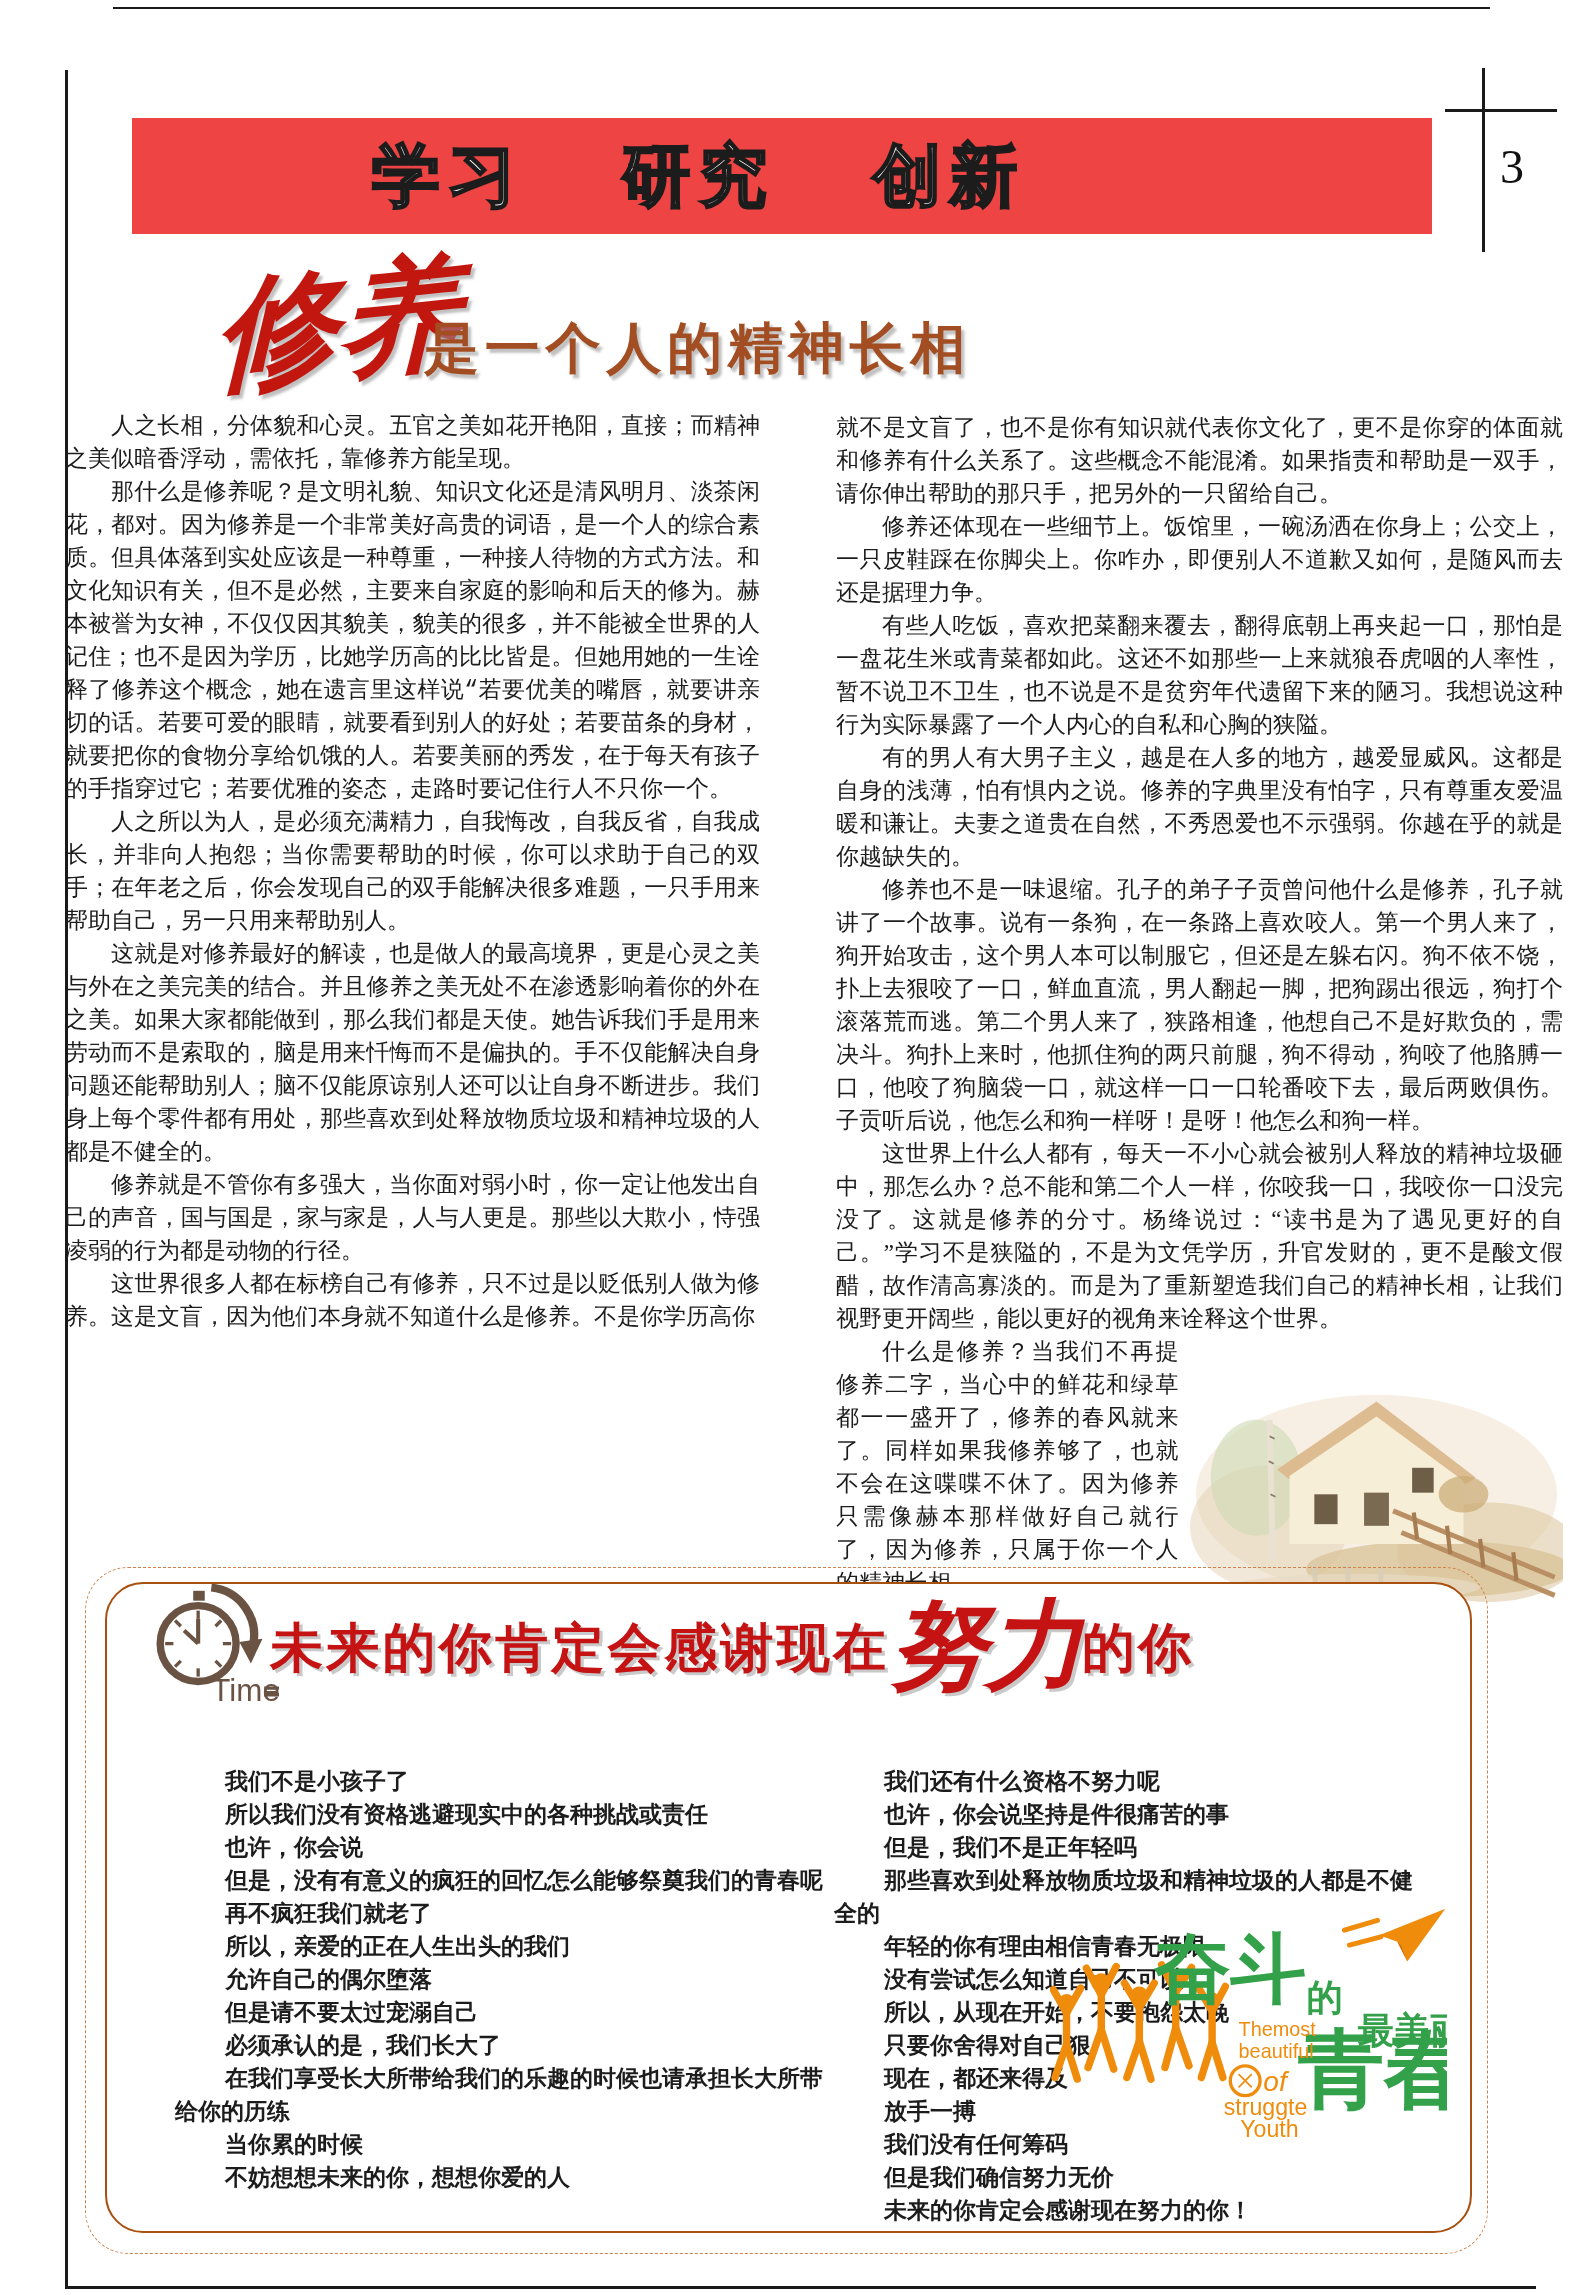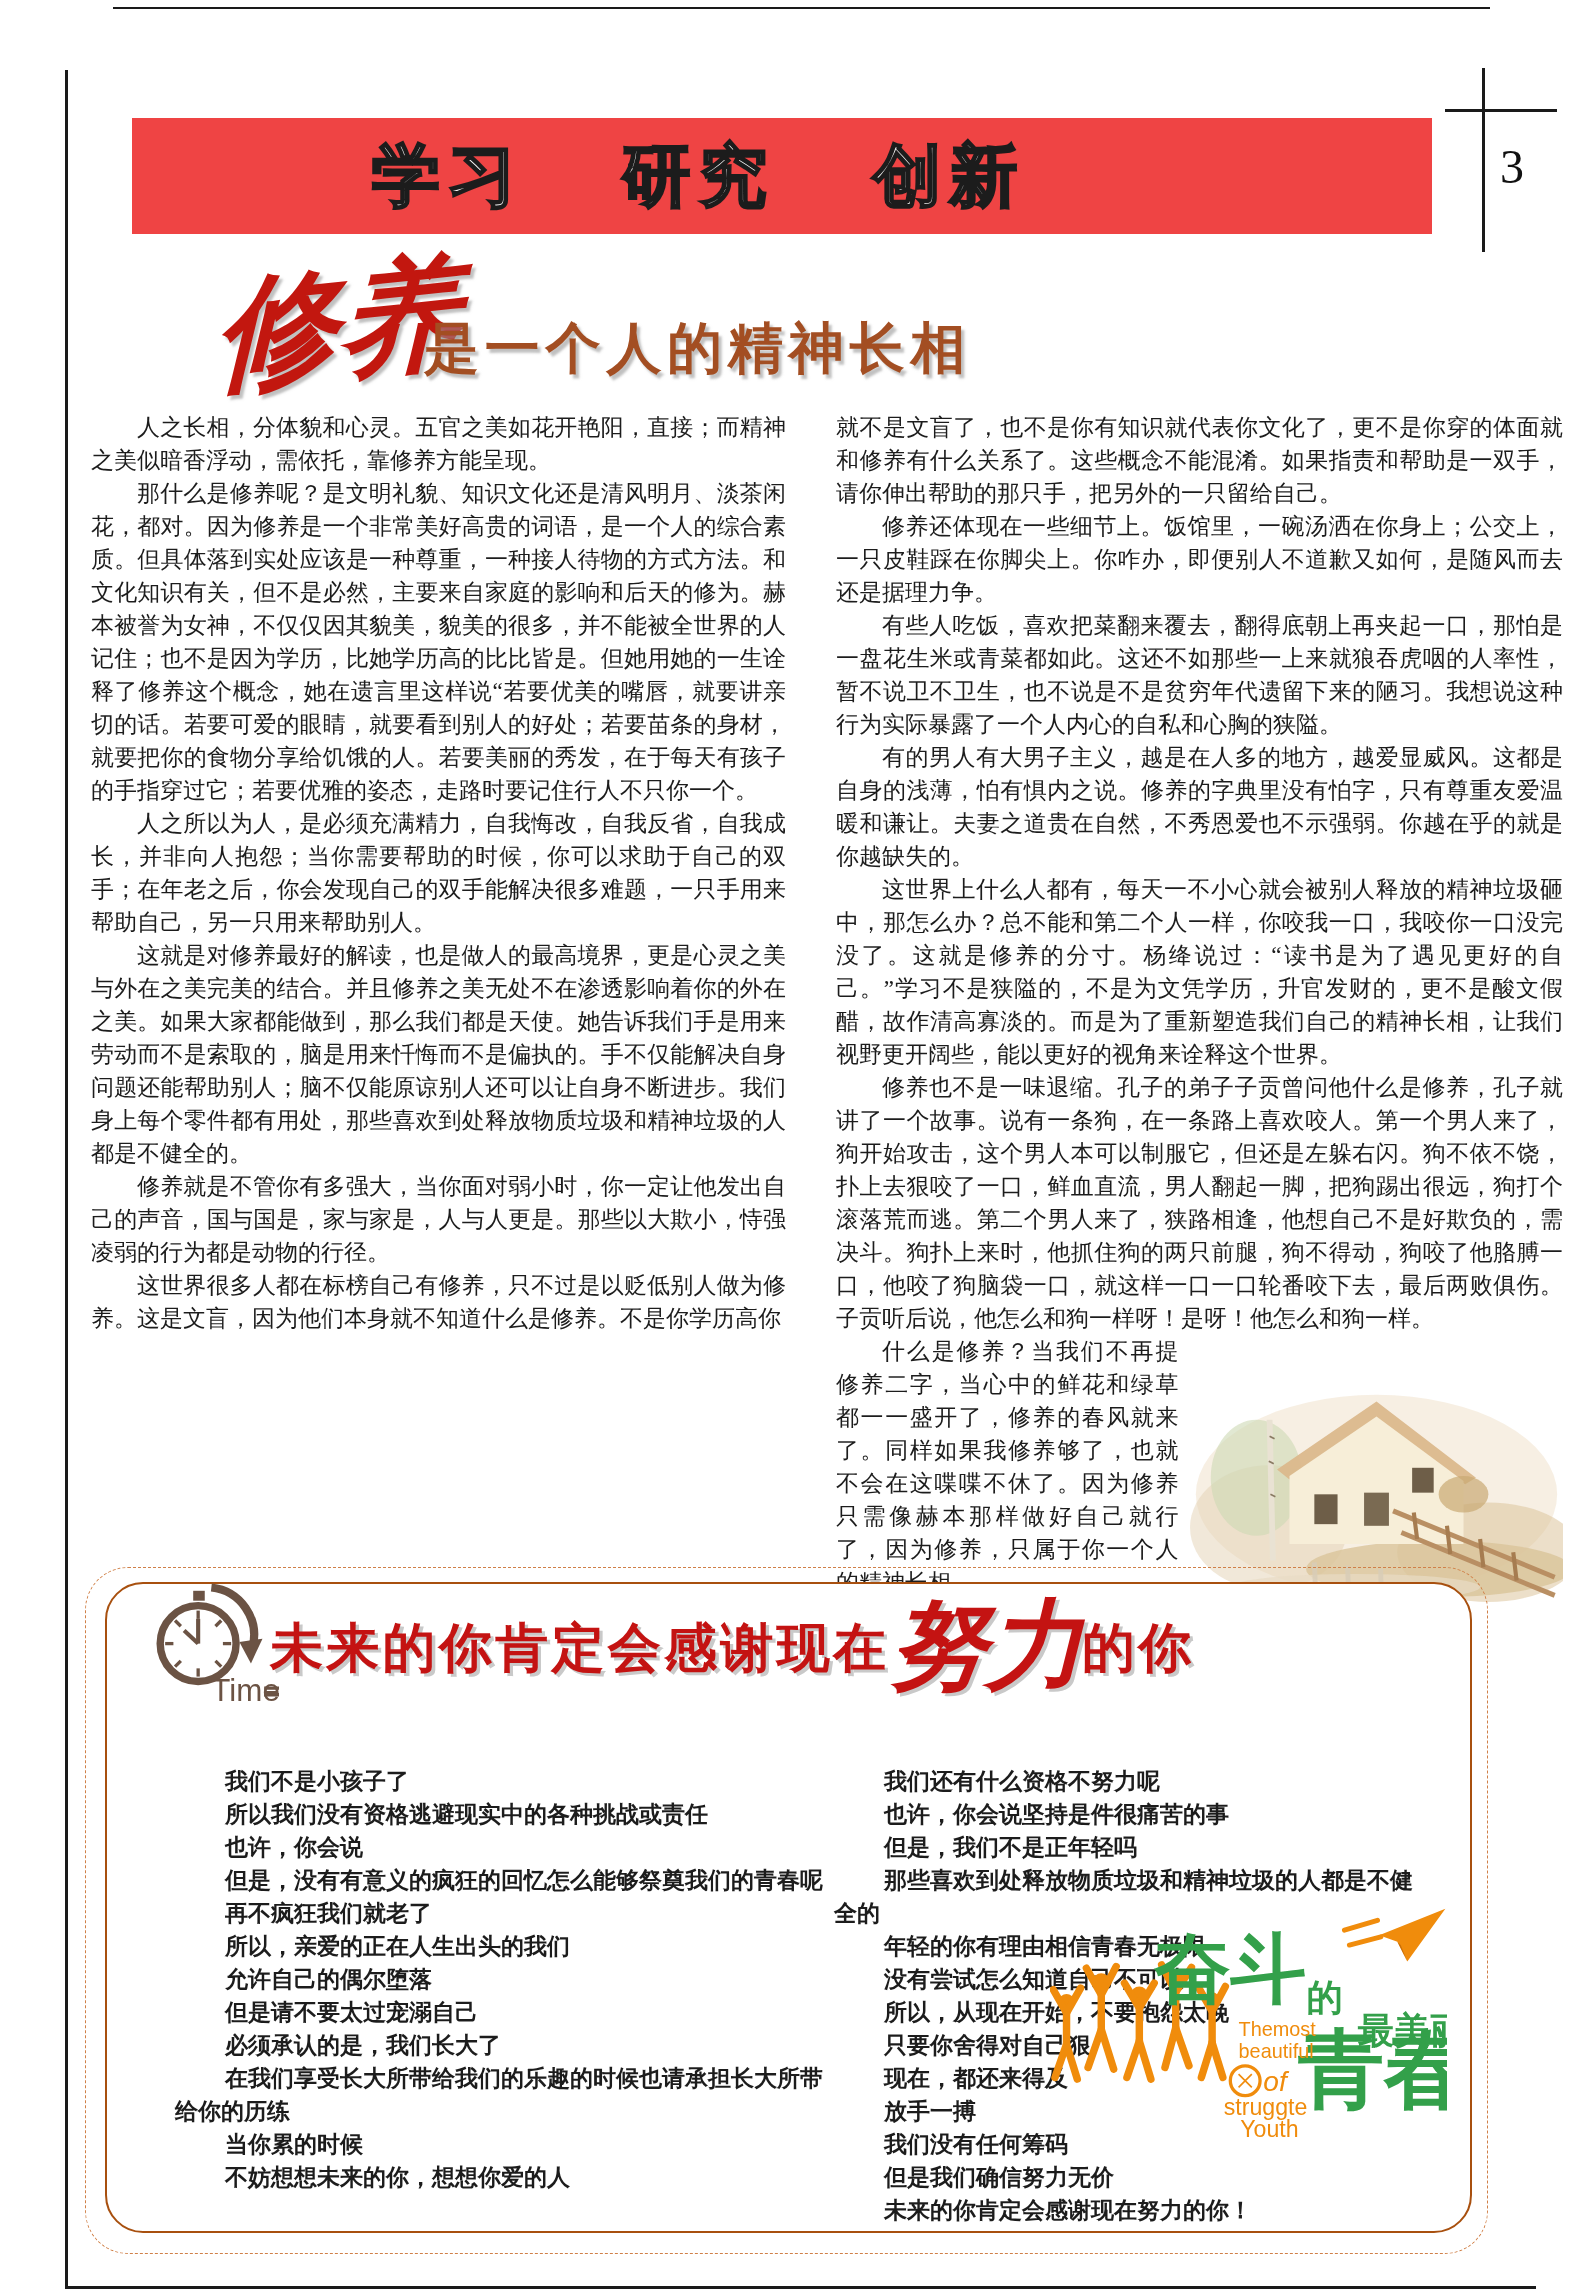--- a/index.html
+++ b/index.html
@@ -55,37 +55,37 @@
       <span class="banner-word">学习</span>
       <span class="banner-word">研究</span>
       <span class="banner-word">创新</span>
     </div>
   </div>
   <div class="page-num">3</div>
 
   <div class="title-script">修养</div>
   <div class="title-rest">是一个人的精神长相</div>
 
-  <div class="col" style="left:91px;top:411px;width:695px;">
+  <div class="col" style="left:65px;top:411px;width:695px;font-family:Liberation Mono, monospace;">
       <p class="para">人之长相，分体貌和心灵。五官之美如花开艳阳，直接；而精神之美似暗香浮动，需依托，靠修养方能呈现。</p>
       <p class="para">那什么是修养呢？是文明礼貌、知识文化还是清风明月、淡茶闲花，都对。因为修养是一个非常美好高贵的词语，是一个人的综合素质。但具体落到实处应该是一种尊重，一种接人待物的方式方法。和文化知识有关，但不是必然，主要来自家庭的影响和后天的修为。赫本被誉为女神，不仅仅因其貌美，貌美的很多，并不能被全世界的人记住；也不是因为学历，比她学历高的比比皆是。但她用她的一生诠释了修养这个概念，她在遗言里这样说“若要优美的嘴唇，就要讲亲切的话。若要可爱的眼睛，就要看到别人的好处；若要苗条的身材，就要把你的食物分享给饥饿的人。若要美丽的秀发，在于每天有孩子的手指穿过它；若要优雅的姿态，走路时要记住行人不只你一个。</p>
       <p class="para">人之所以为人，是必须充满精力，自我悔改，自我反省，自我成长，并非向人抱怨；当你需要帮助的时候，你可以求助于自己的双手；在年老之后，你会发现自己的双手能解决很多难题，一只手用来帮助自己，另一只用来帮助别人。</p>
       <p class="para">这就是对修养最好的解读，也是做人的最高境界，更是心灵之美与外在之美完美的结合。并且修养之美无处不在渗透影响着你的外在之美。如果大家都能做到，那么我们都是天使。她告诉我们手是用来劳动而不是索取的，脑是用来忏悔而不是偏执的。手不仅能解决自身问题还能帮助别人；脑不仅能原谅别人还可以让自身不断进步。我们身上每个零件都有用处，那些喜欢到处释放物质垃圾和精神垃圾的人都是不健全的。</p>
       <p class="para">修养就是不管你有多强大，当你面对弱小时，你一定让他发出自己的声音，国与国是，家与家是，人与人更是。那些以大欺小，恃强凌弱的行为都是动物的行径。</p>
       <p class="para">这世界很多人都在标榜自己有修养，只不过是以贬低别人做为修养。这是文盲，因为他们本身就不知道什么是修养。不是你学历高你</p>
     </div>
 
   <div class="col" style="left:797px;top:411px;width:727px;margin-left:39px;">
     <div>
         <p class="para noindent">就不是文盲了，也不是你有知识就代表你文化了，更不是你穿的体面就和修养有什么关系了。这些概念不能混淆。如果指责和帮助是一双手，请你伸出帮助的那只手，把另外的一只留给自己。</p>
         <p class="para">修养还体现在一些细节上。饭馆里，一碗汤洒在你身上；公交上，一只皮鞋踩在你脚尖上。你咋办，即便别人不道歉又如何，是随风而去还是据理力争。</p>
         <p class="para">有些人吃饭，喜欢把菜翻来覆去，翻得底朝上再夹起一口，那怕是一盘花生米或青菜都如此。这还不如那些一上来就狼吞虎咽的人率性，暂不说卫不卫生，也不说是不是贫穷年代遗留下来的陋习。我想说这种行为实际暴露了一个人内心的自私和心胸的狭隘。</p>
         <p class="para">有的男人有大男子主义，越是在人多的地方，越爱显威风。这都是自身的浅薄，怕有惧内之说。修养的字典里没有怕字，只有尊重友爱温暖和谦让。夫妻之道贵在自然，不秀恩爱也不示强弱。你越在乎的就是你越缺失的。</p>
+        <p class="para">修养也不是一味退缩。孔子的弟子子贡曾问他什么是修养，孔子就讲了一个故事。说有一条狗，在一条路上喜欢咬人。第一个男人来了，狗开始攻击，这个男人本可以制服它，但还是左躲右闪。狗不依不饶，扑上去狠咬了一口，鲜血直流，男人翻起一脚，把狗踢出很远，狗打个滚落荒而逃。第二个男人来了，狭路相逢，他想自己不是好欺负的，需决斗。狗扑上来时，他抓住狗的两只前腿，狗不得动，狗咬了他胳膊一口，他咬了狗脑袋一口，就这样一口一口轮番咬下去，最后两败俱伤。子贡听后说，他怎么和狗一样呀！是呀！他怎么和狗一样。</p>
         <p class="para">这世界上什么人都有，每天一不小心就会被别人释放的精神垃圾砸中，那怎么办？总不能和第二个人一样，你咬我一口，我咬你一口没完没了。这就是修养的分寸。杨绛说过：“读书是为了遇见更好的自己。”学习不是狭隘的，不是为文凭学历，升官发财的，更不是酸文假醋，故作清高寡淡的。而是为了重新塑造我们自己的精神长相，让我们视野更开阔些，能以更好的视角来诠释这个世界。</p>
-        <p class="para">修养也不是一味退缩。孔子的弟子子贡曾问他什么是修养，孔子就讲了一个故事。说有一条狗，在一条路上喜欢咬人。第一个男人来了，狗开始攻击，这个男人本可以制服它，但还是左躲右闪。狗不依不饶，扑上去狠咬了一口，鲜血直流，男人翻起一脚，把狗踢出很远，狗打个滚落荒而逃。第二个男人来了，狭路相逢，他想自己不是好欺负的，需决斗。狗扑上来时，他抓住狗的两只前腿，狗不得动，狗咬了他胳膊一口，他咬了狗脑袋一口，就这样一口一口轮番咬下去，最后两败俱伤。子贡听后说，他怎么和狗一样呀！是呀！他怎么和狗一样。</p>
       </div>
     <div>
       <div class="house-float">
         <svg width="373" height="242" viewBox="0 0 450 292">
           <ellipse cx="225" cy="150" rx="218" ry="120" fill="#f4e9da" opacity="0.75"></ellipse>
           <ellipse cx="95" cy="190" rx="95" ry="75" fill="#e3d2b4" opacity="0.5"></ellipse>
           <ellipse cx="360" cy="220" rx="110" ry="60" fill="#dcc49c" opacity="0.55"></ellipse>
           <ellipse cx="80" cy="130" rx="55" ry="70" fill="#cdd9b4" opacity="0.6"></ellipse>
           <ellipse cx="300" cy="240" rx="160" ry="34" fill="#d9c49a" opacity="0.8"></ellipse>
           <path d="M105 120 L225 38 L345 130 L332 138 L225 60 L120 132 Z" fill="#dbb88c" opacity="0.95"></path>

